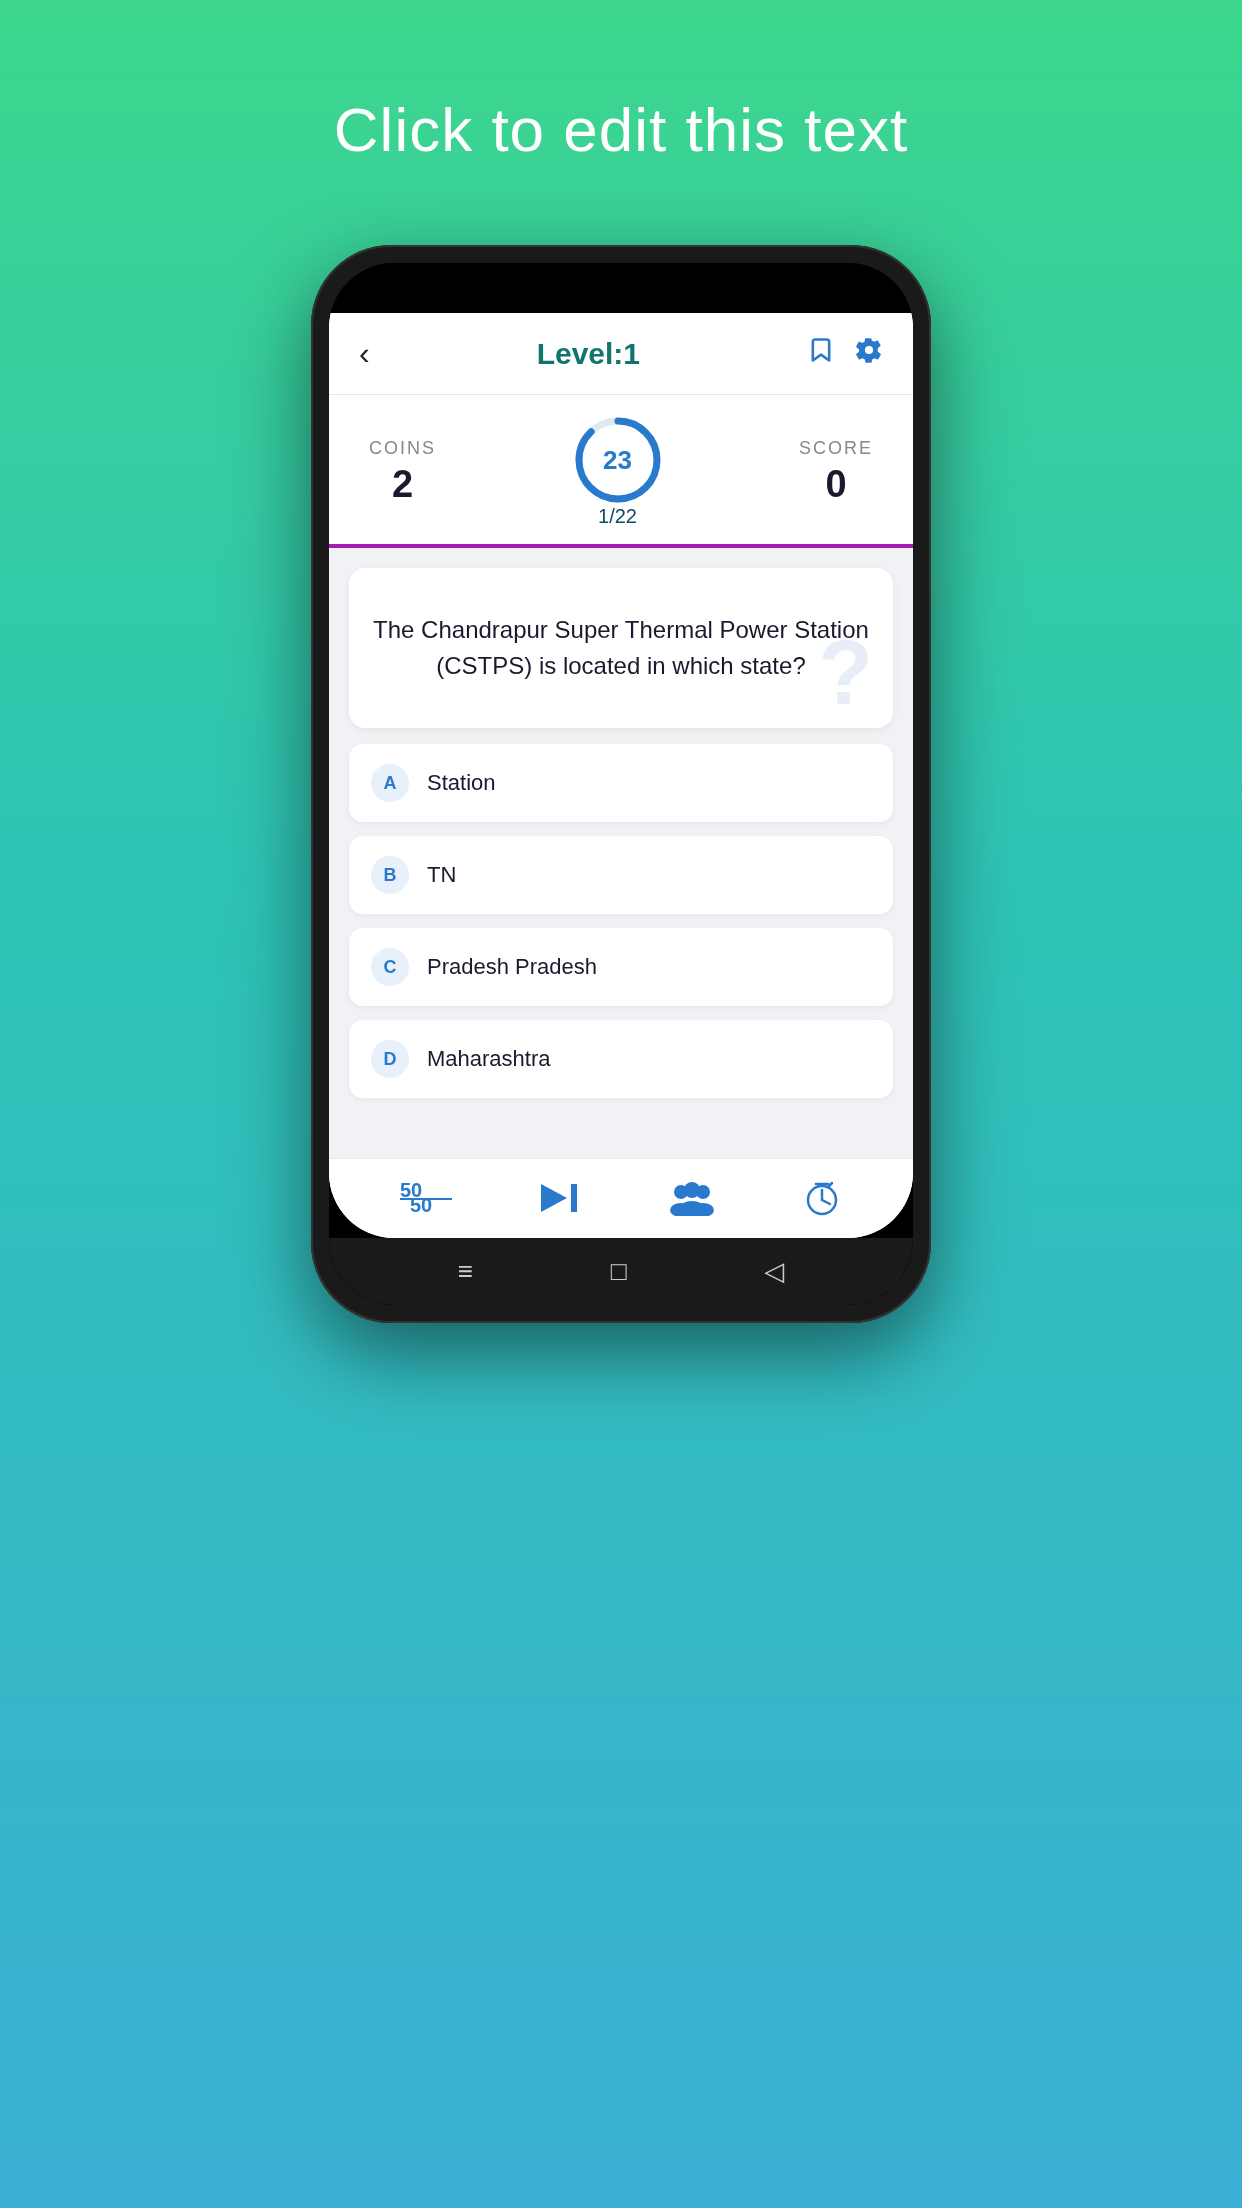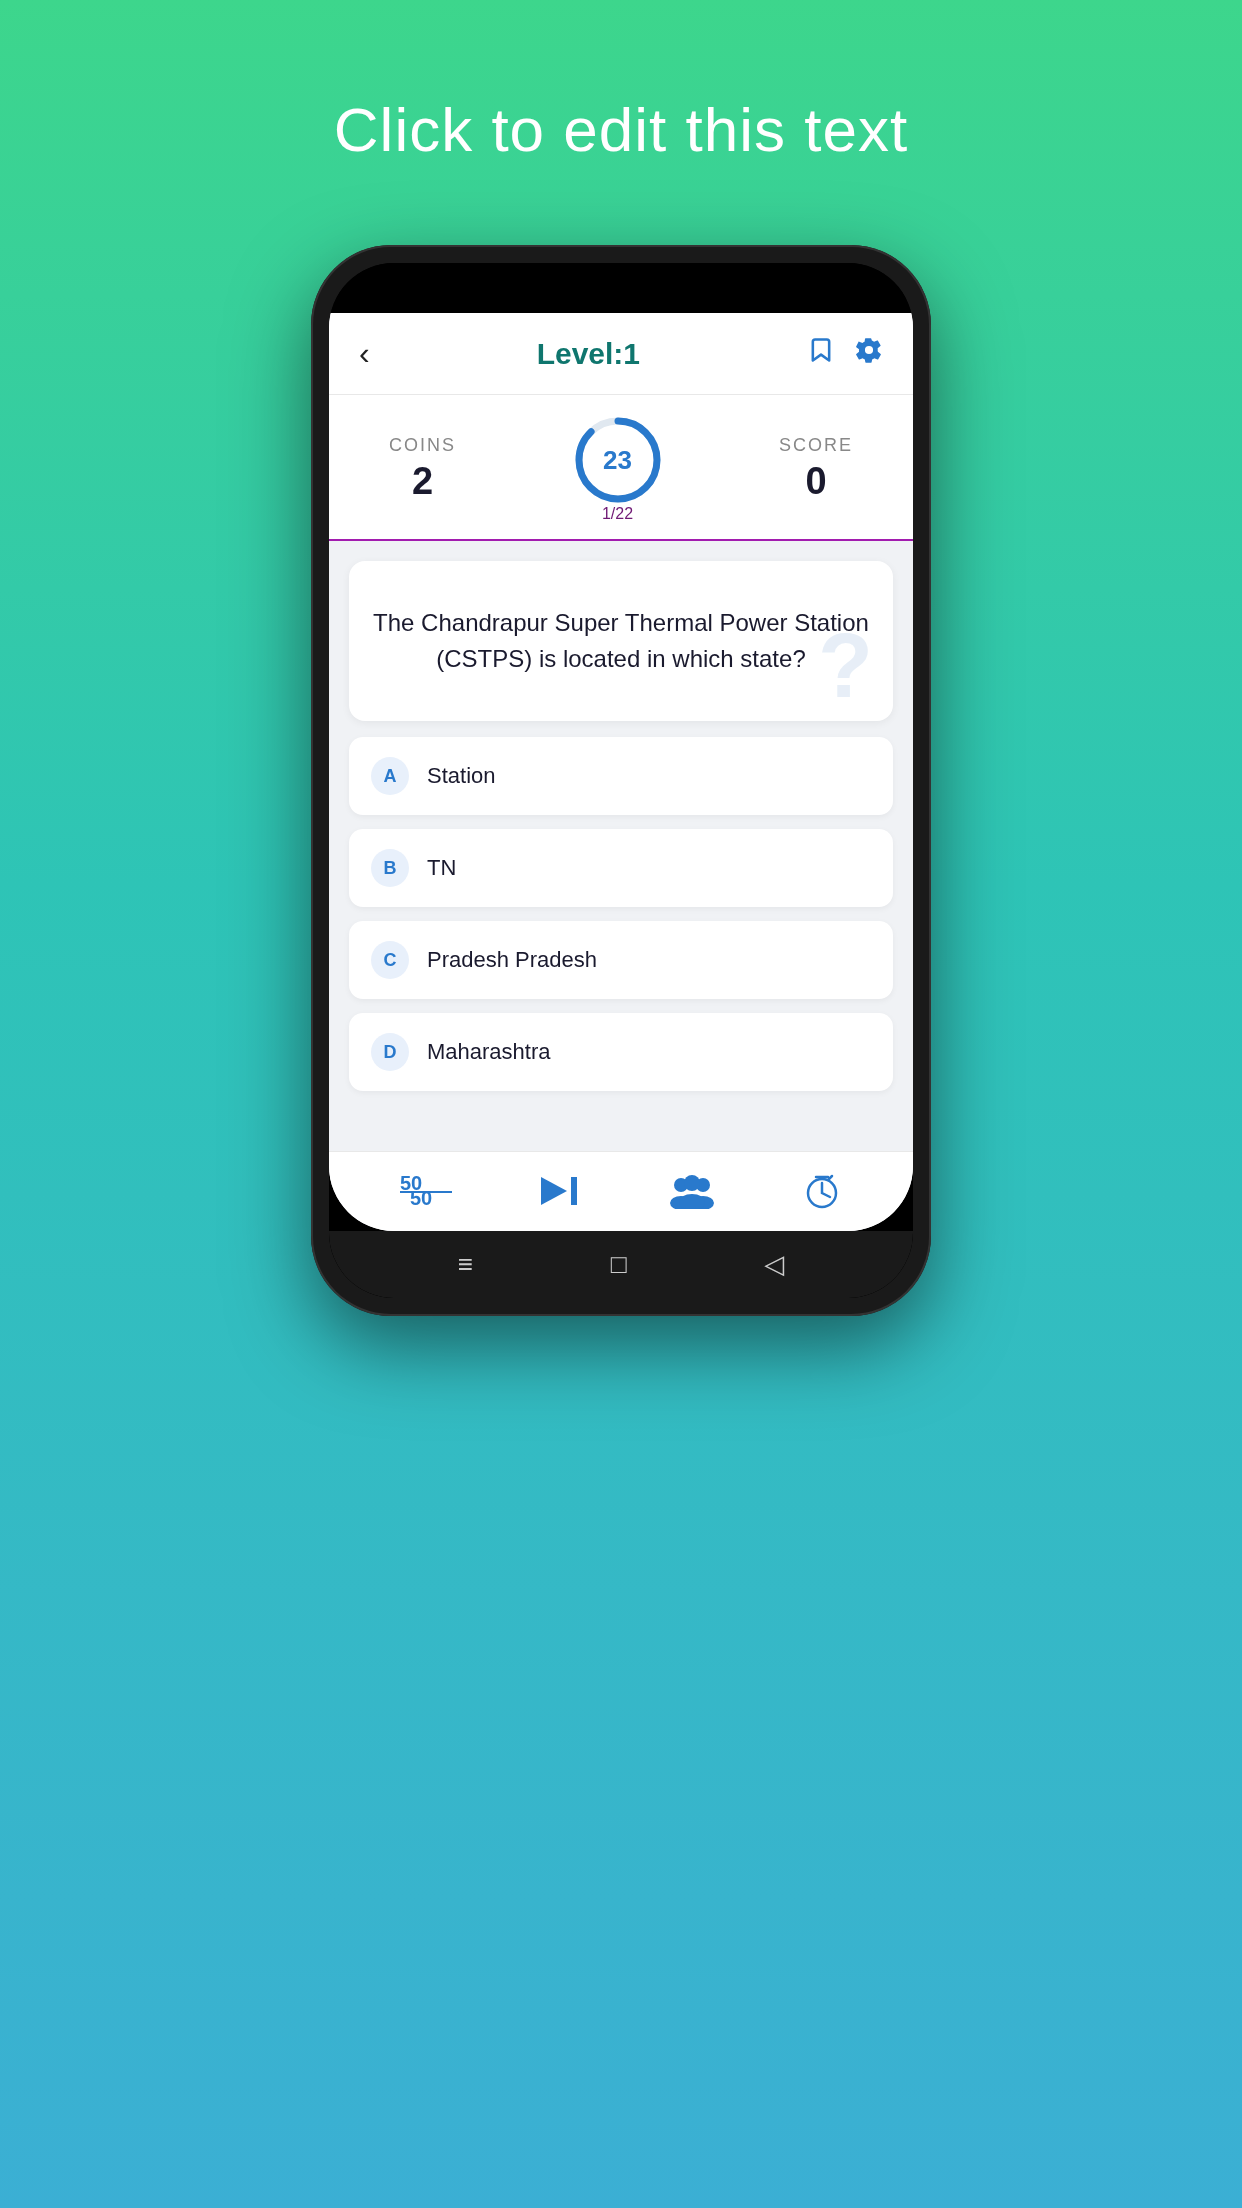--- a/index.html
+++ b/index.html
@@ -88,22 +88,22 @@
       color: #2979cc;
       font-size: 28px;
     }
 
     
     .stats-row {
       background: white;
       display: flex;
       align-items: center;
       justify-content: space-between;
-      padding: 20px 60px 16px;
-      border-bottom: 2px solid #a21caf;
+      padding: 20px 40px 16px;
+      border-bottom: 4px solid #a21caf;
       text-align: right;
     }
 
     .stat-block {
       display: flex;
       flex-direction: column;
       align-items: center;
       gap: 4px;
     }
 
@@ -159,22 +159,22 @@
       position: absolute;
       top: 50%;
       left: 50%;
       transform: translate(-50%, -50%);
       font-size: 26px;
       font-weight: 700;
       color: #2979cc;
     }
 
     .progress-label {
-      font-size: 16px;
-      color: #701a75;
+      font-size: 20px;
+      color: #0c4a6e;
       font-weight: 500;
     }
 
     
     .question-box {
       background: white;
       margin: 20px 20px 16px;
       border-radius: 16px;
       padding: 30px 12px;
       min-height: 160px;

